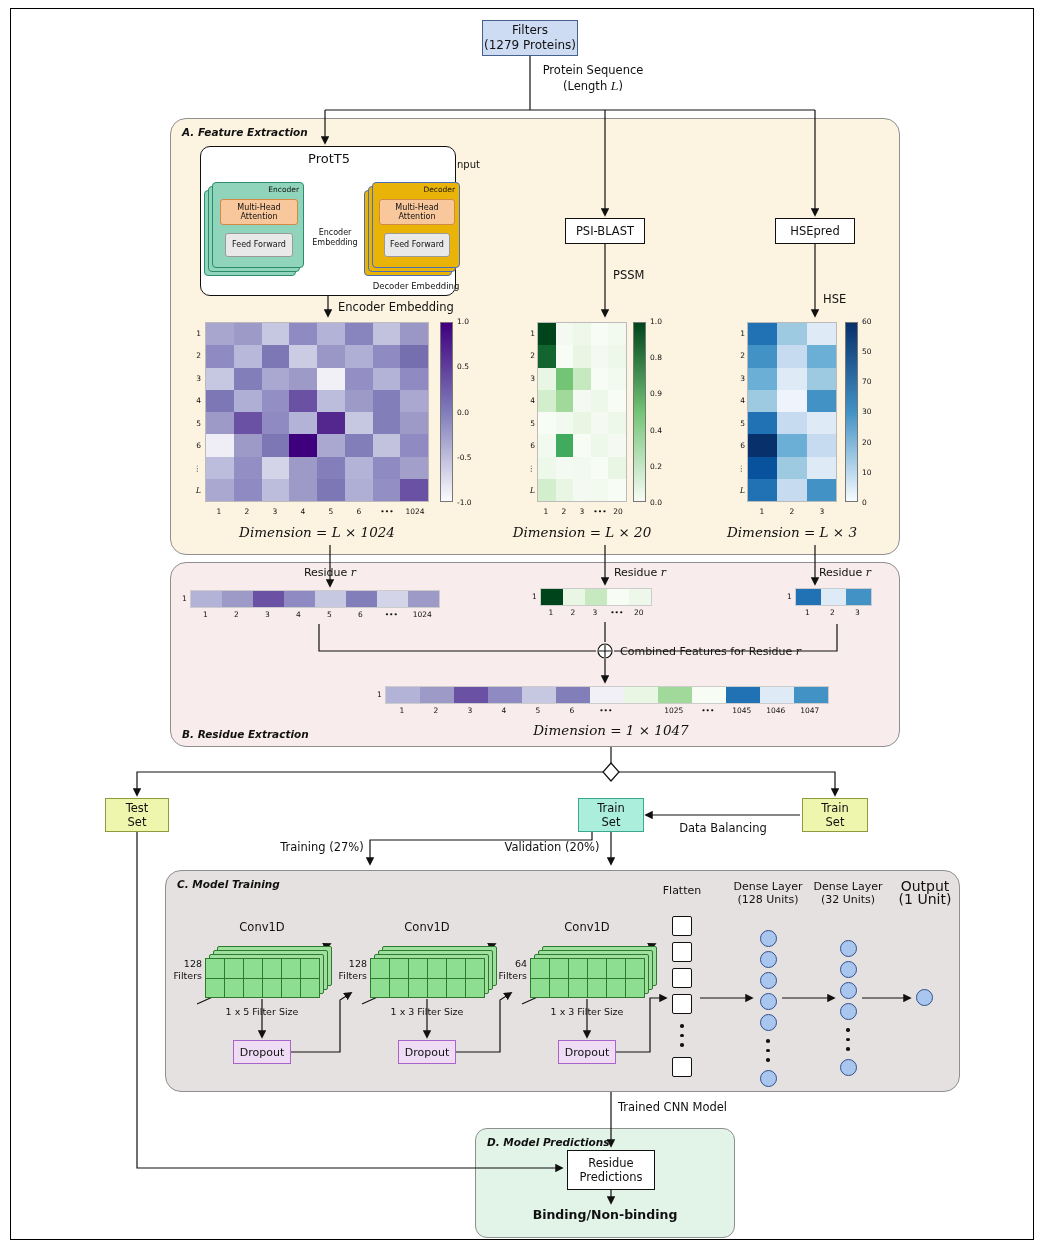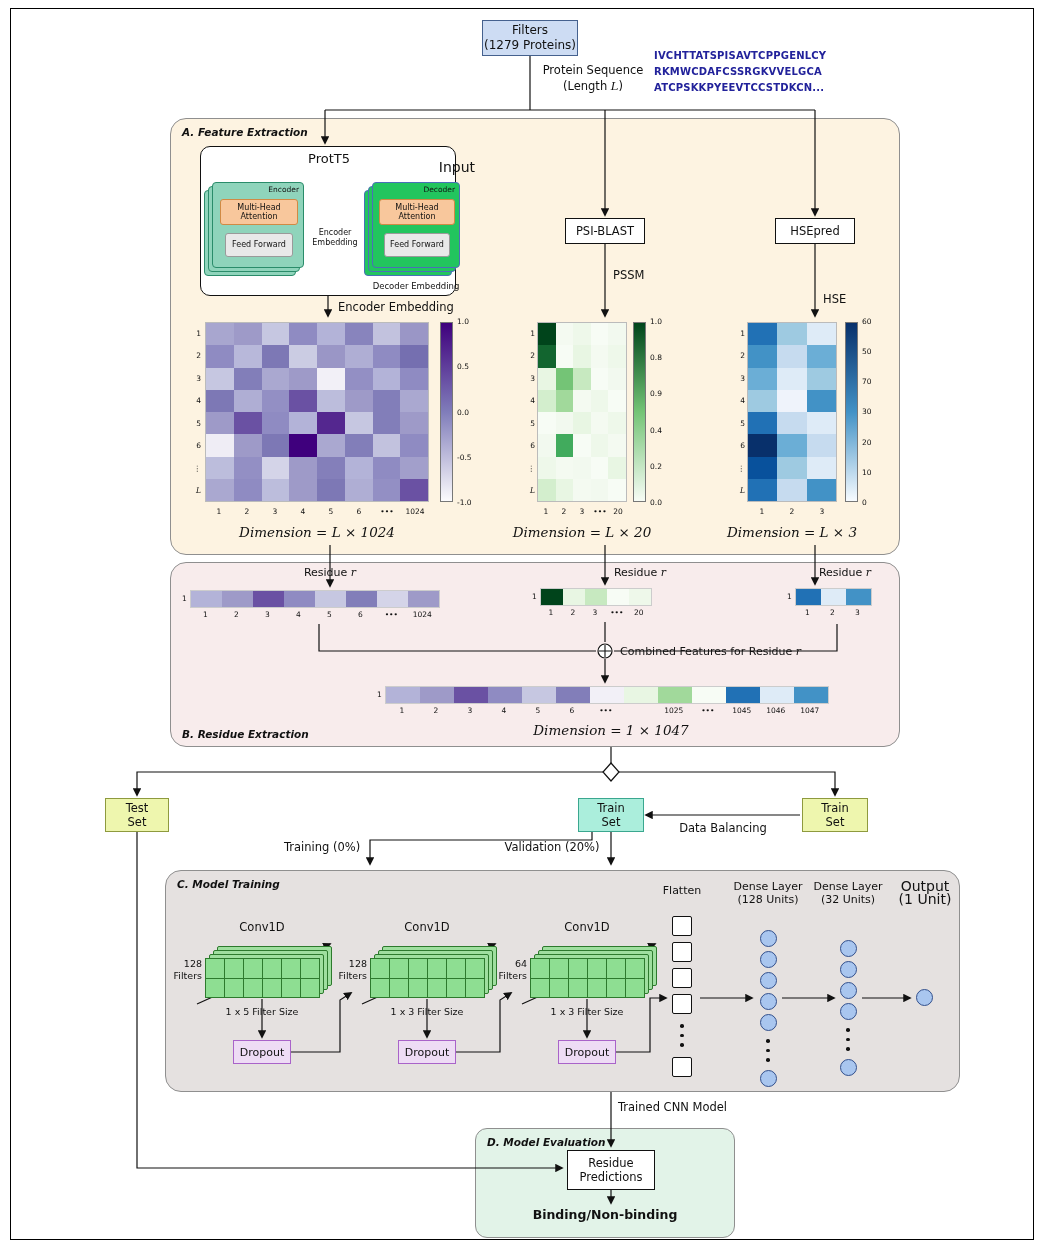--- a/index.html
+++ b/index.html
@@ -22,21 +22,21 @@
   .lbl-r{text-align:right}
   .small{font-size:9.5px}
   .tiny{font-size:8px}
   .seq{position:absolute;z-index:3;font-size:10px;font-weight:bold;color:#22229b;line-height:16px;letter-spacing:.2px}
   .math{font-family:"DejaVu Serif",serif;font-style:italic}
   .caption{position:absolute;z-index:3;font-family:"DejaVu Serif",serif;font-style:italic;font-size:13.5px;text-align:center}
   
   .prott5{position:absolute;background:#fff;border:1px solid #111;border-radius:10px;z-index:3}
   .card{position:absolute;border-radius:4px}
   .enc-fill{background:#8fd4bb;border:1px solid #2a8c6a}
-  .dec-fill{background:#22c55e;border:1px solid #4a6fb8}
+  .dec-fill{background:#eab308;border:1px solid #4a6fb8}
   .inbox{position:absolute;display:flex;align-items:center;justify-content:center;text-align:center;font-size:8px;line-height:9.5px;border-radius:3px;z-index:4}
   .mha{background:#f8c79c;border:1px solid #d08a44}
   .ff{background:#e9e9e9;border:1px solid #9a9a9a}
   .cardlbl{position:absolute;top:2px;right:4px;font-size:7.5px;z-index:4}
   
   .hm-grid{position:absolute;display:grid;z-index:3;border:0.5px solid #bbb}
   .hm-rows{position:absolute;display:grid;z-index:3}
   .hm-rows div{display:flex;align-items:center;justify-content:flex-end;font-size:7.5px}
   .hm-cols{position:absolute;display:grid;z-index:3}
   .hm-cols div{text-align:center;font-size:7.5px}
@@ -137,31 +137,26 @@
   </svg>
 
   <div class="box dataset" style="left:482px;top:20px;width:96px;height:36px">
     <div>Filters</div>
     <div>(1279 Proteins)</div>
   </div>
   <div class="lbl lbl-c" style="left:534px;top:62px;width:118px;line-height:16px">
     <div>Protein Sequence</div>
     <div><span>(Length </span><span class="math">L</span><span>)</span></div>
   </div>
-  <div class="seq" style="left:654px;top:48px;width:270px">
-    <div>IVCHTTATSPISAVTCPPGENLCY</div>
-    <div>RKMWCDAFCSSRGKVVELGCA</div>
-    <div>ATCPSKKPYEEVTCCSTDKCN...</div>
-  </div>
 
   <div class="seclabel" style="left:182px;top:126px">A. Feature Extraction</div>
 
   <div class="prott5" style="left:200px;top:146px;width:256px;height:150px">
     <div class="lbl lbl-c" style="left:0;top:4px;width:256px;font-size:13px">ProtT5</div>
-    <div class="lbl lbl-c tiny" style="left:226px;top:12px;width:60px;font-size:14px">Input</div>
+    <div class="lbl lbl-c tiny" style="left:236px;top:12px;width:60px;font-size:10px">Input</div>
 
   </div>
   <div class="card enc-fill" style="left:204px;top:190px;width:92px;height:86px;z-index:3"></div>
   <div class="card enc-fill" style="left:208px;top:186px;width:92px;height:86px;z-index:3"></div>
   <div class="card enc-fill" style="left:212px;top:182px;width:92px;height:86px;z-index:3">
     <div class="cardlbl">Encoder</div>
     <div class="inbox mha" style="left:7px;top:16px;width:78px;height:26px">Multi-Head Attention</div>
     <div class="inbox ff" style="left:12px;top:50px;width:68px;height:24px">Feed Forward</div>
   </div>
   <div class="card dec-fill" style="left:364px;top:190px;width:88px;height:86px;z-index:3"></div>
@@ -513,21 +508,21 @@
   </div>
   <div class="box setbox cyan" style="left:578px;top:798px;width:66px;height:34px">
     <div>Train</div>
       <div>Set</div>
   </div>
   <div class="box setbox yellow" style="left:802px;top:798px;width:66px;height:34px">
     <div>Train</div>
       <div>Set</div>
   </div>
   <div class="lbl lbl-c" style="left:663px;top:821px;width:120px">Data Balancing</div>
-  <div class="lbl lbl-c" style="left:257px;top:840px;width:130px">Training (0%)</div>
+  <div class="lbl lbl-c" style="left:257px;top:840px;width:130px">Training (27%)</div>
   <div class="lbl lbl-c" style="left:487px;top:840px;width:130px">Validation (20%)</div>
 
   <div class="seclabel" style="left:177px;top:878px">C. Model Training</div>
 
   <div class="lbl lbl-c" style="left:212px;top:920px;width:100px">Conv1D</div>
   <div class="lbl lbl-c" style="left:377px;top:920px;width:100px">Conv1D</div>
   <div class="lbl lbl-c" style="left:537px;top:920px;width:100px">Conv1D</div>
 
   <div class="lbl lbl-r small" style="left:164px;top:958px;width:38px;line-height:12px">
     <div>128</div>
@@ -655,19 +650,19 @@
     <div class="vdots">
         <i></i>
         <i></i>
         <i></i>
       </div>
     <div class="node"></div>
   </div>
   <div class="node" style="position:absolute;left:916px;top:989px;z-index:3"></div>
 
   <div class="lbl" style="left:618px;top:1100px">Trained CNN Model</div>
-  <div class="seclabel" style="left:487px;top:1136px">D. Model Evaluation</div>
+  <div class="seclabel" style="left:487px;top:1136px">D. Model Predictions</div>
   <div class="box whitebox" style="left:567px;top:1150px;width:88px;height:40px">
     <div>Residue</div>
       <div>Predictions</div>
   </div>
   <div class="lbl lbl-c" style="left:495px;top:1207px;width:220px;font-size:12.5px;font-weight:bold">Binding/Non-binding</div>
 </div>
 
 </body></html>

